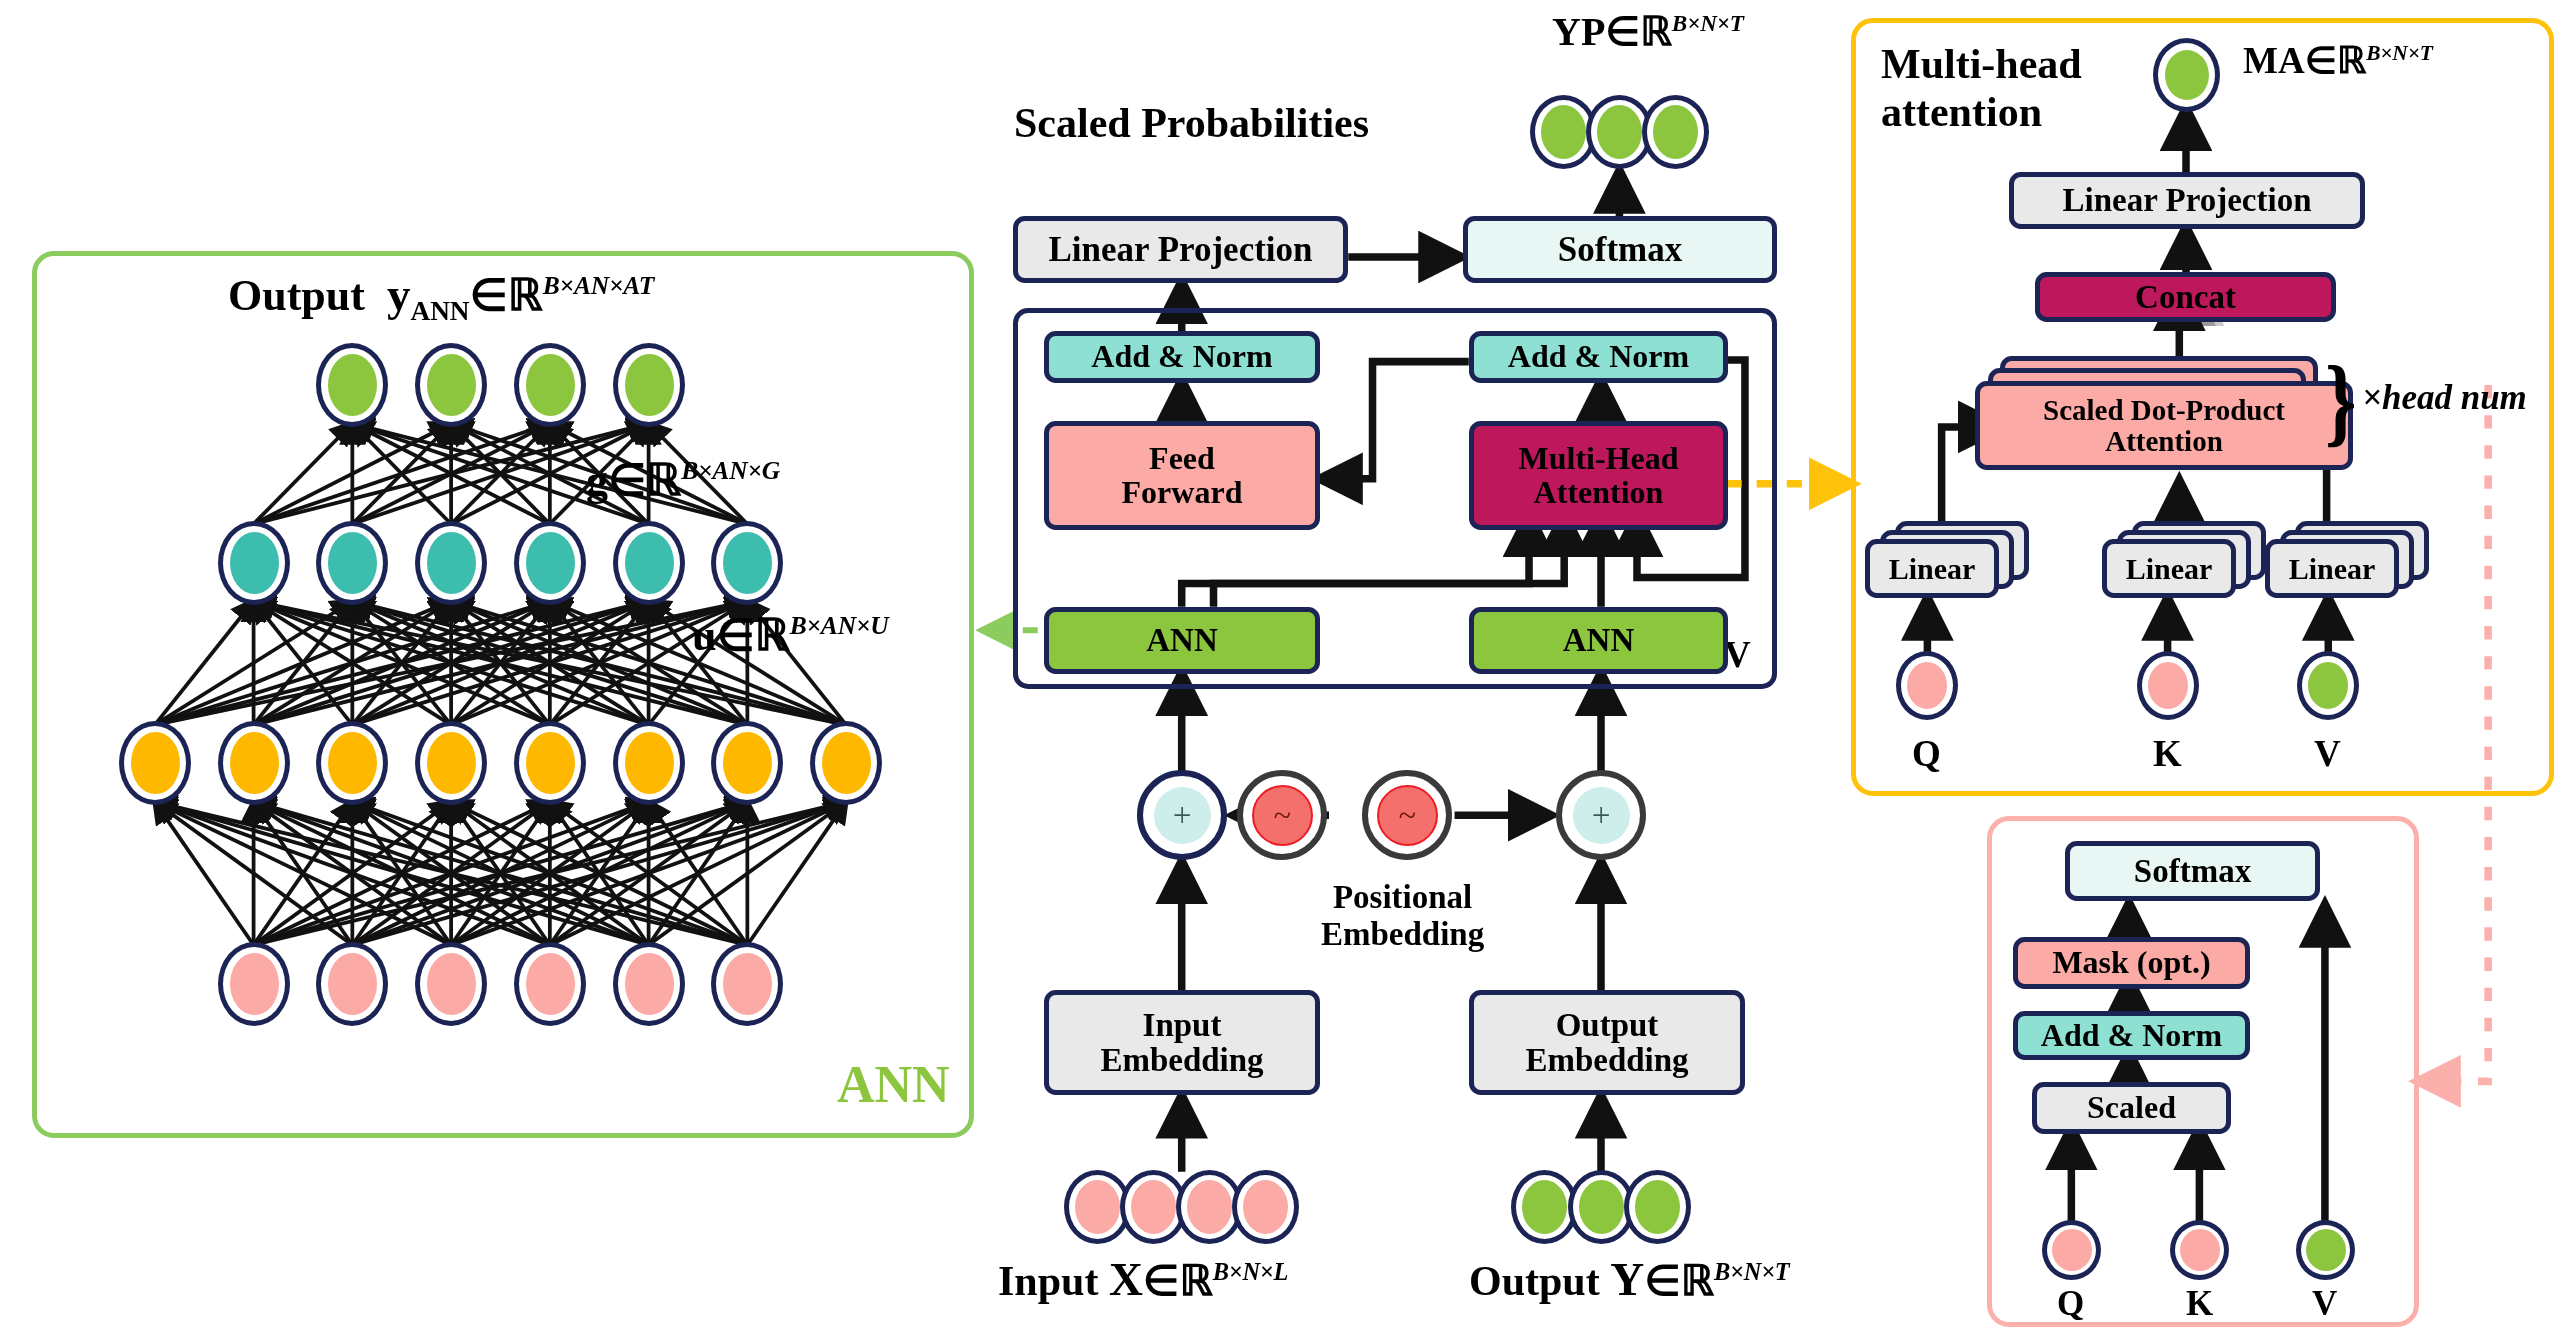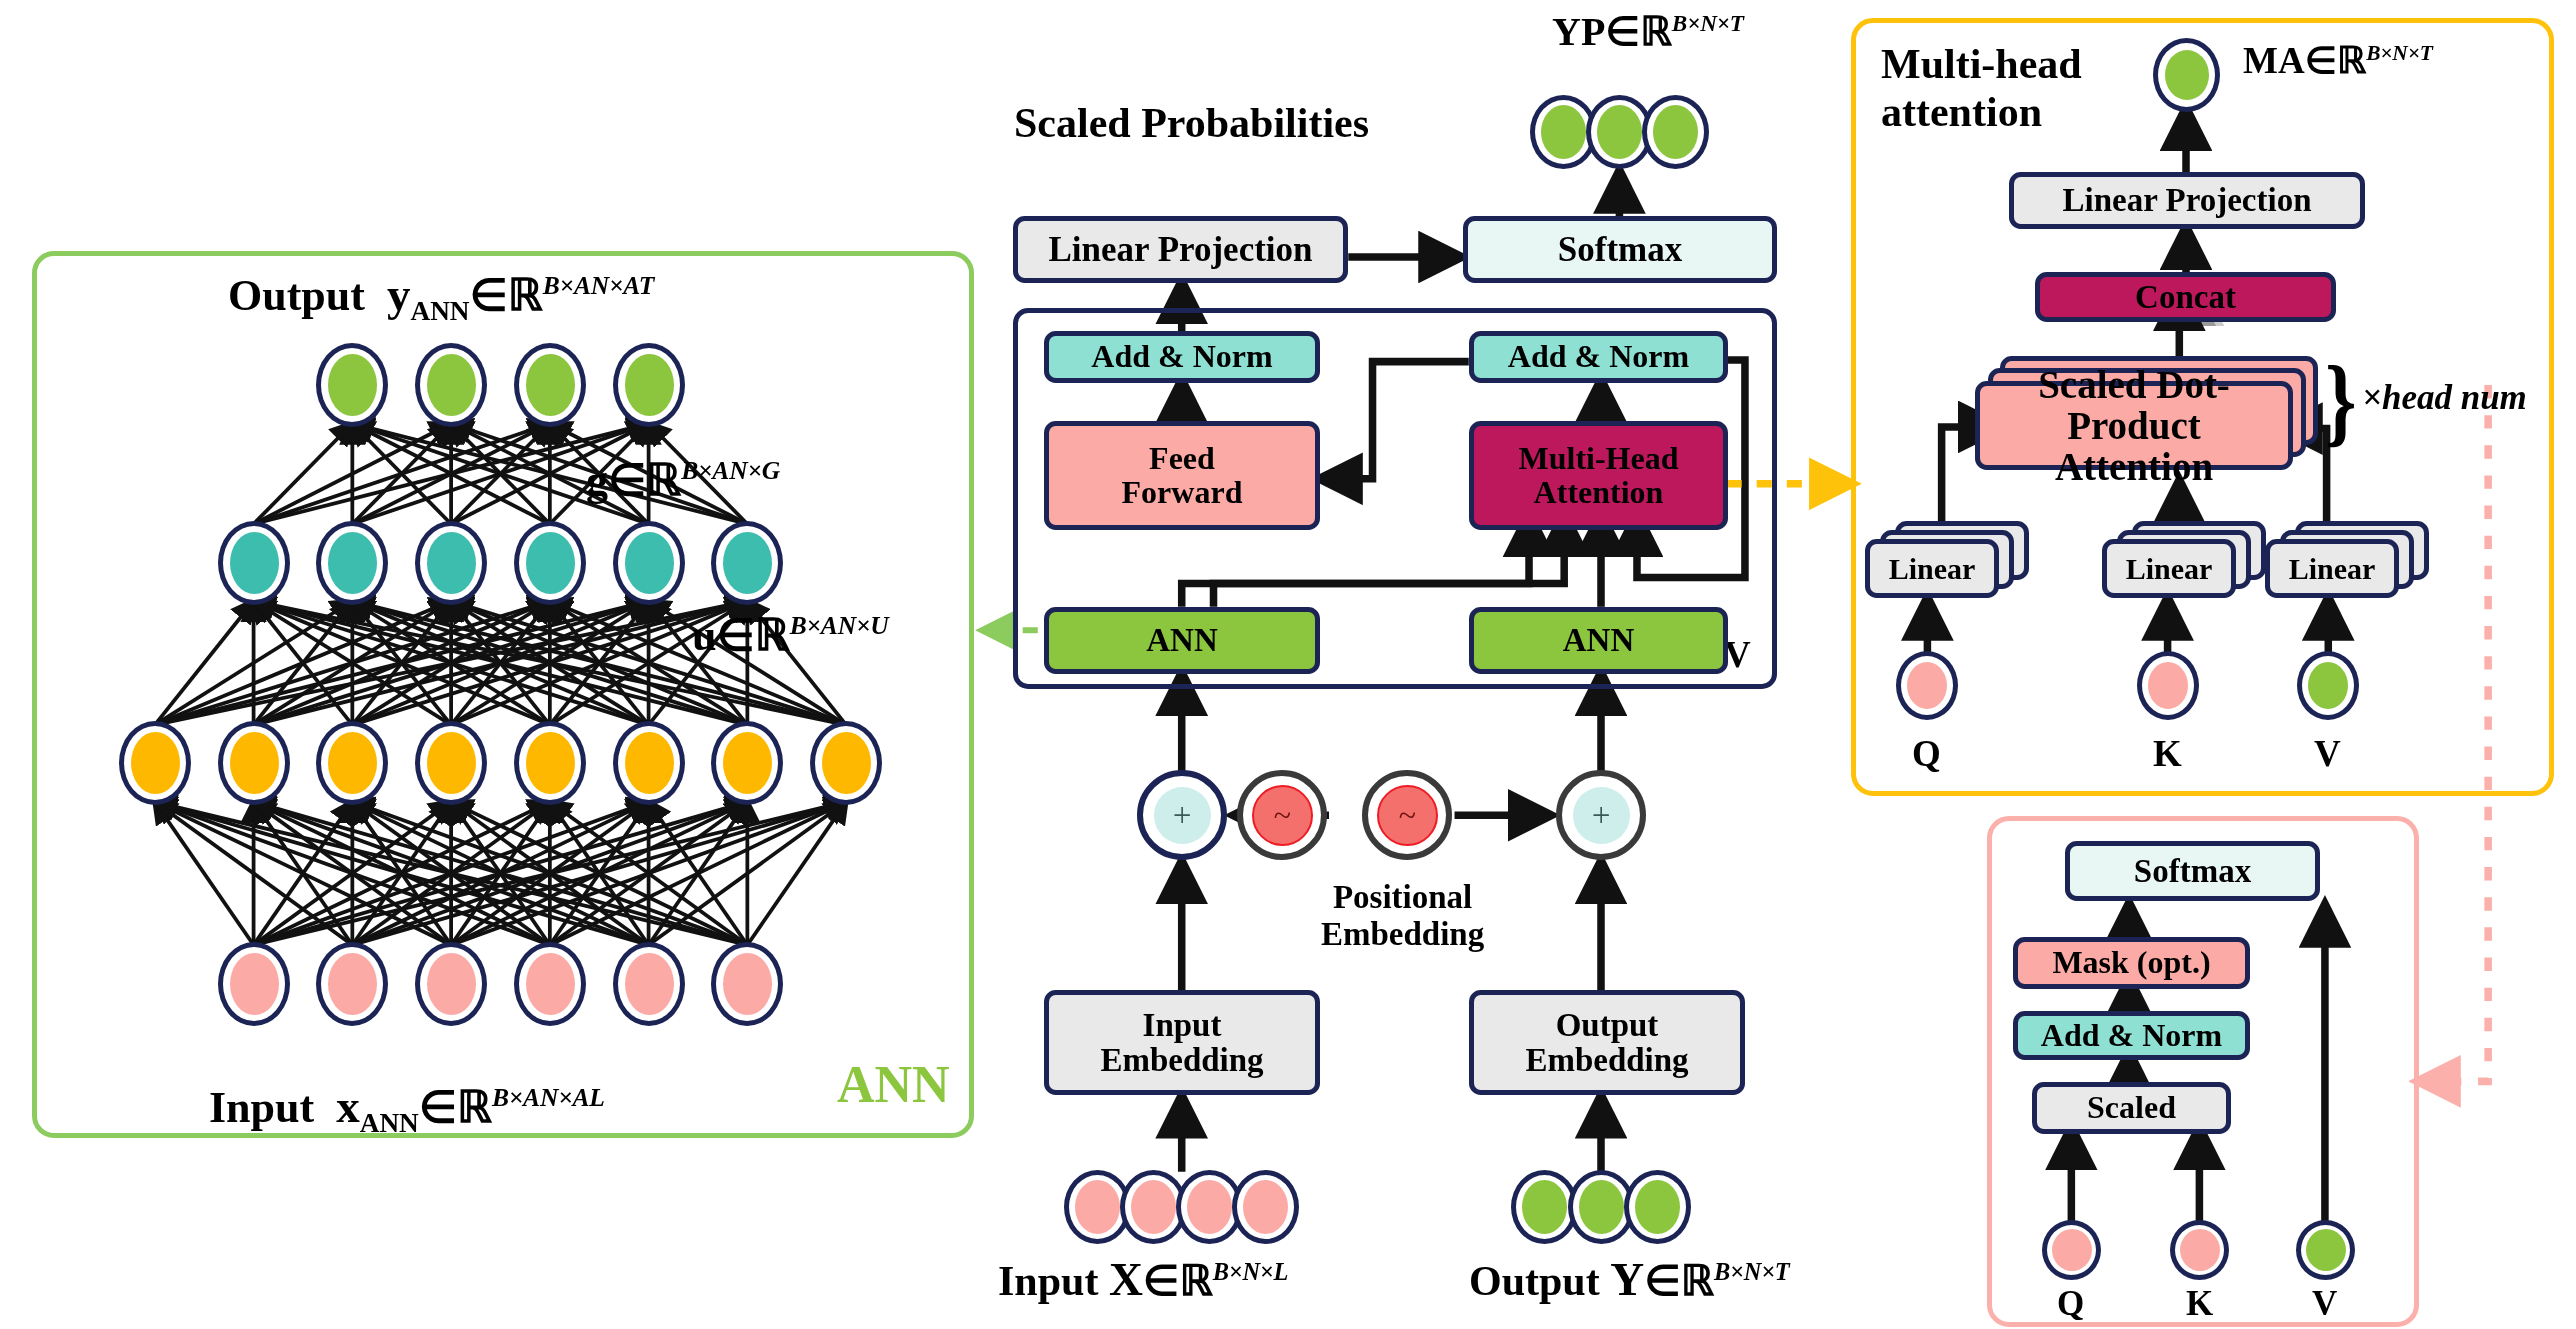--- a/index.html
+++ b/index.html
@@ -275,23 +275,20 @@
   </div>
 
   <div class="lab" style="left:586px;top:456px;font-size:44px;">
     <span>g</span><span>∈</span><span class="bbR">ℝ</span><span class="sup">B×AN×G</span>
   </div>
 
   <div class="lab" style="left:692px;top:611px;font-size:44px;">
     <span>u</span><span>∈</span><span class="bbR">ℝ</span><span class="sup">B×AN×U</span>
   </div>
 
-  <div class="lab" style="left:209px;top:1080px;font-size:44px;">
-    <span>Input</span>&nbsp;&nbsp;<span style="font-size:47px;">x</span><span class="sub">ANN</span><span>∈</span><span class="bbR">ℝ</span><span class="sup">B×AN×AL</span>
-  </div>
 
   <div class="lab green" style="left:837px;top:1056px;font-size:52px;">ANN</div>
 
   <div id="ann-nodes">
       <div class="node" style="left: 316px; top: 343px; width: 72px; height: 84px;">
         <i style="width: 49px; height: 62px; background: rgb(140, 198, 63);"></i>
       </div>
       <div class="node" style="left: 415px; top: 343px; width: 72px; height: 84px;">
         <i style="width: 49px; height: 62px; background: rgb(140, 198, 63);"></i>
       </div>
@@ -480,21 +477,21 @@
     <span>MA</span><span>∈</span><span class="bbR">ℝ</span><span class="sup">B×N×T</span>
   </div>
 
   <div class="box b-grey" style="left:2009px;top:172px;width:356px;height:57px;font-size:33px;">Linear Projection</div>
 
   <div class="box b-orange" style="left:2035px;top:272px;width:301px;height:50px;font-size:33px;">Concat</div>
 
   <div class="stackwrap" style="left:1975px;top:356px;width:352px;height:126px;">
     <div class="box b-pink" style="left:25px;top:0px;width:318px;height:89px;"></div>
     <div class="box b-pink" style="left:13.4px;top:11.7px;width:318px;height:89px;"></div>
-    <div class="box b-pink" style="left:0px;top:25px;width:318px;height:89px;font-size:39px;">
+    <div class="box b-pink" style="left:0px;top:25px;width:378px;height:89px;font-size:29px;">
       <span style="white-space:pre-line;">Scaled Dot-Product
 Attention</span>
     </div>
   </div>
 
   <div class="lab" style="left:2325px;top:356px;font-size:80px;transform:scaleY(1.25);">}</div>
   <div class="lab ital" style="left:2362px;top:378px;font-size:35px;">×head num</div>
 
   <div class="stackwrap" style="left:1865px;top:521px;width:192px;height:84px;">
     <div class="box b-grey" style="left:30px;top:0px;width:134px;height:59px;"></div>

